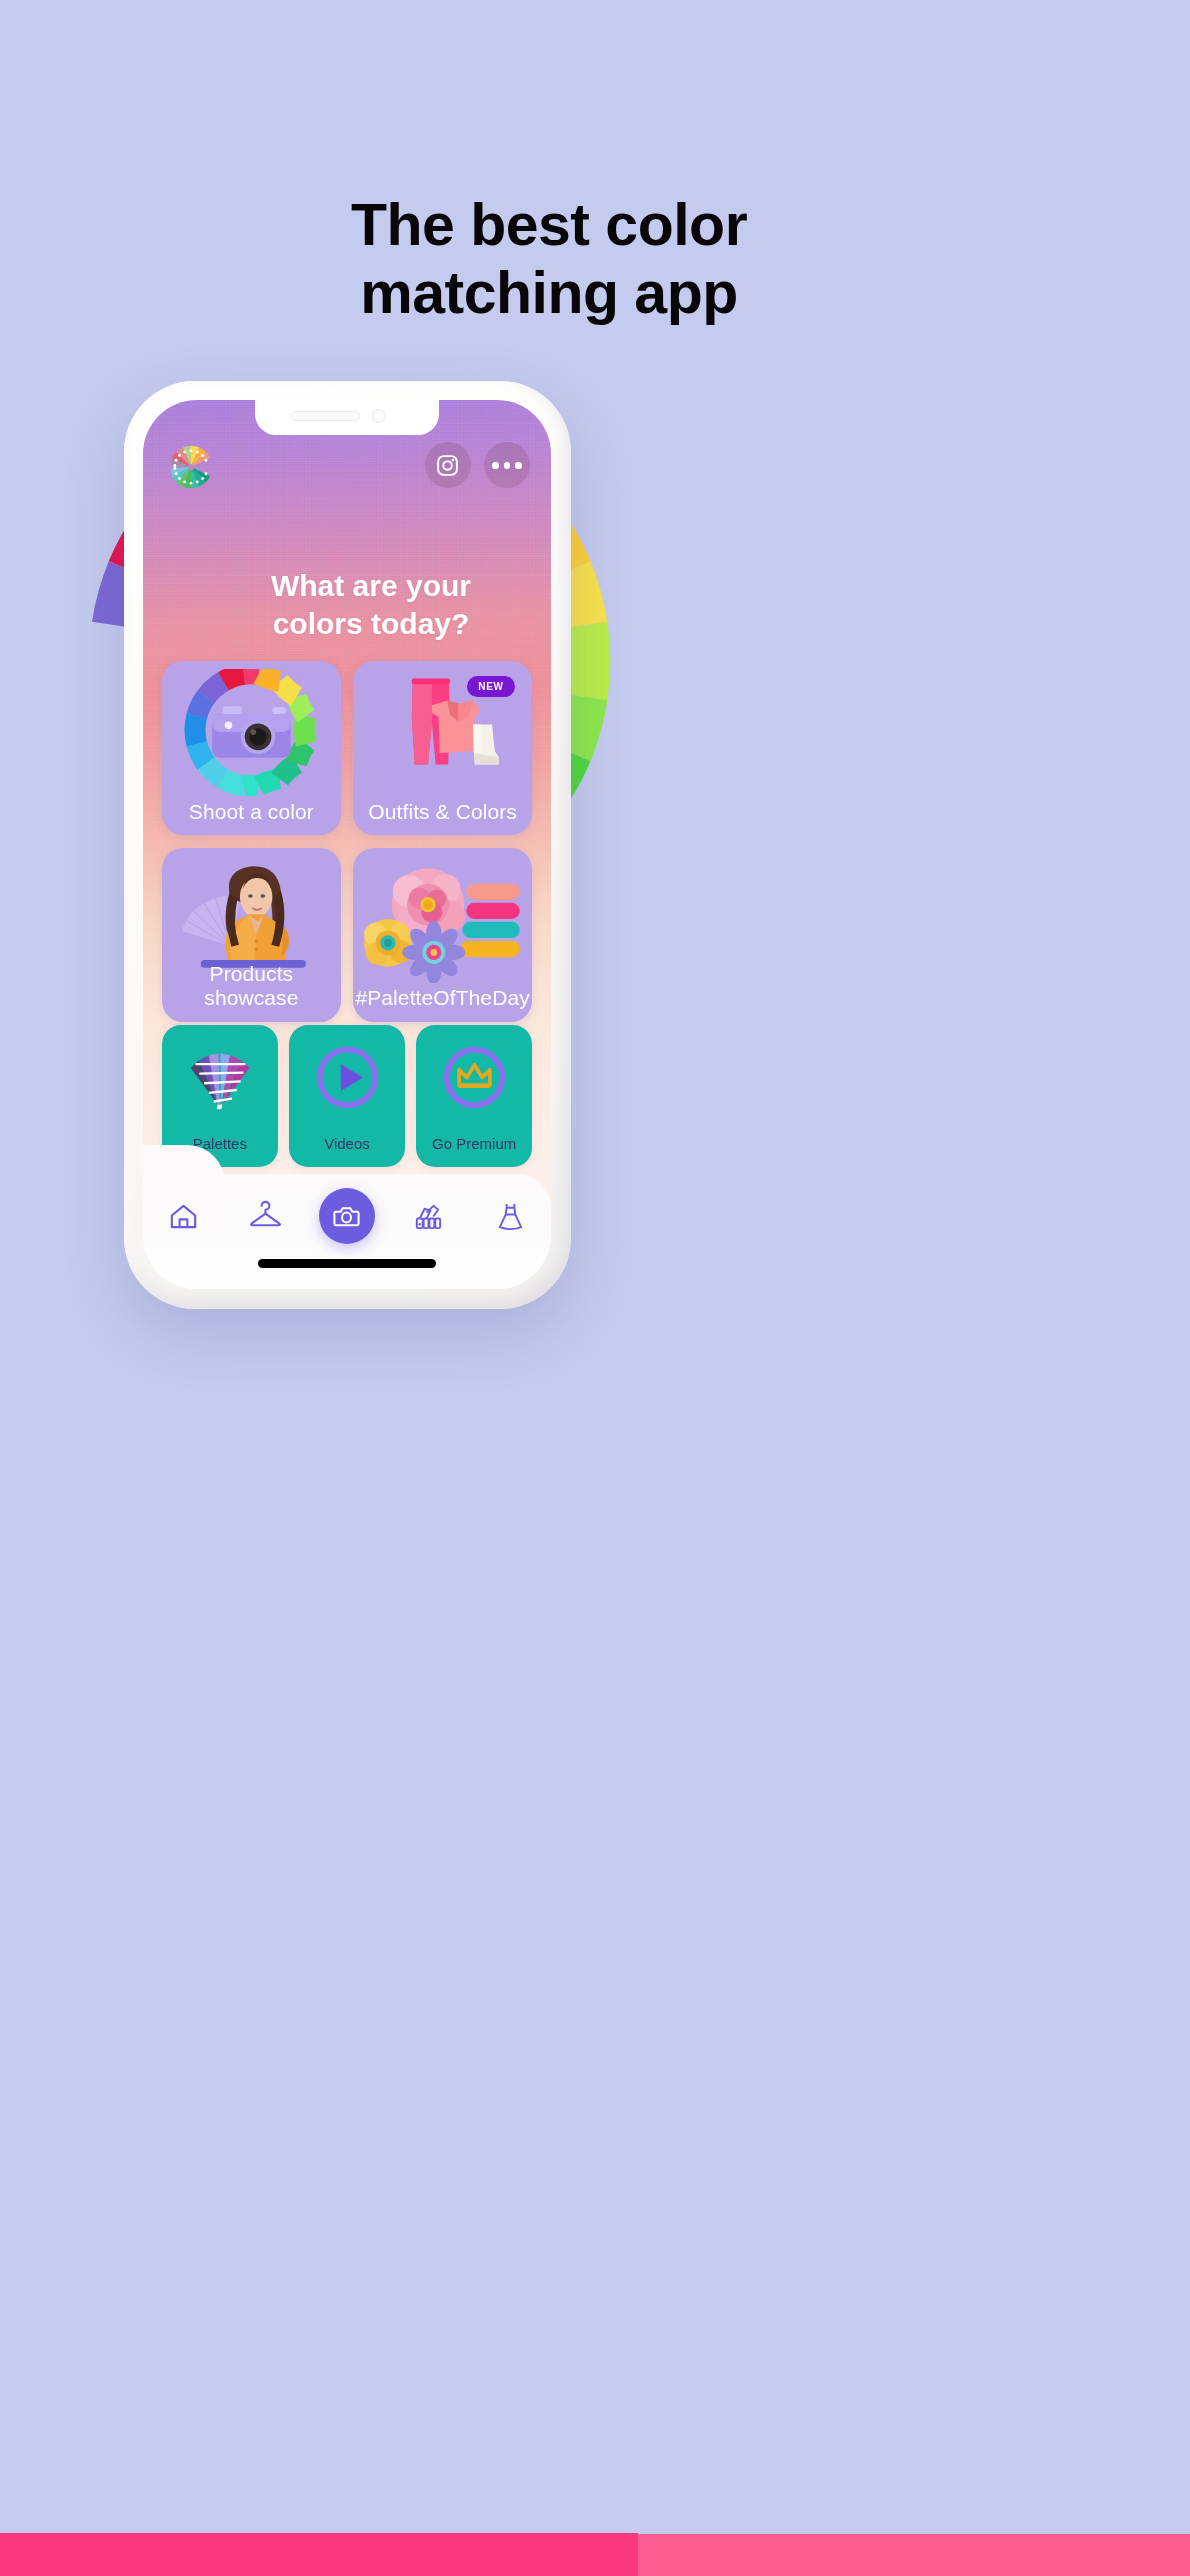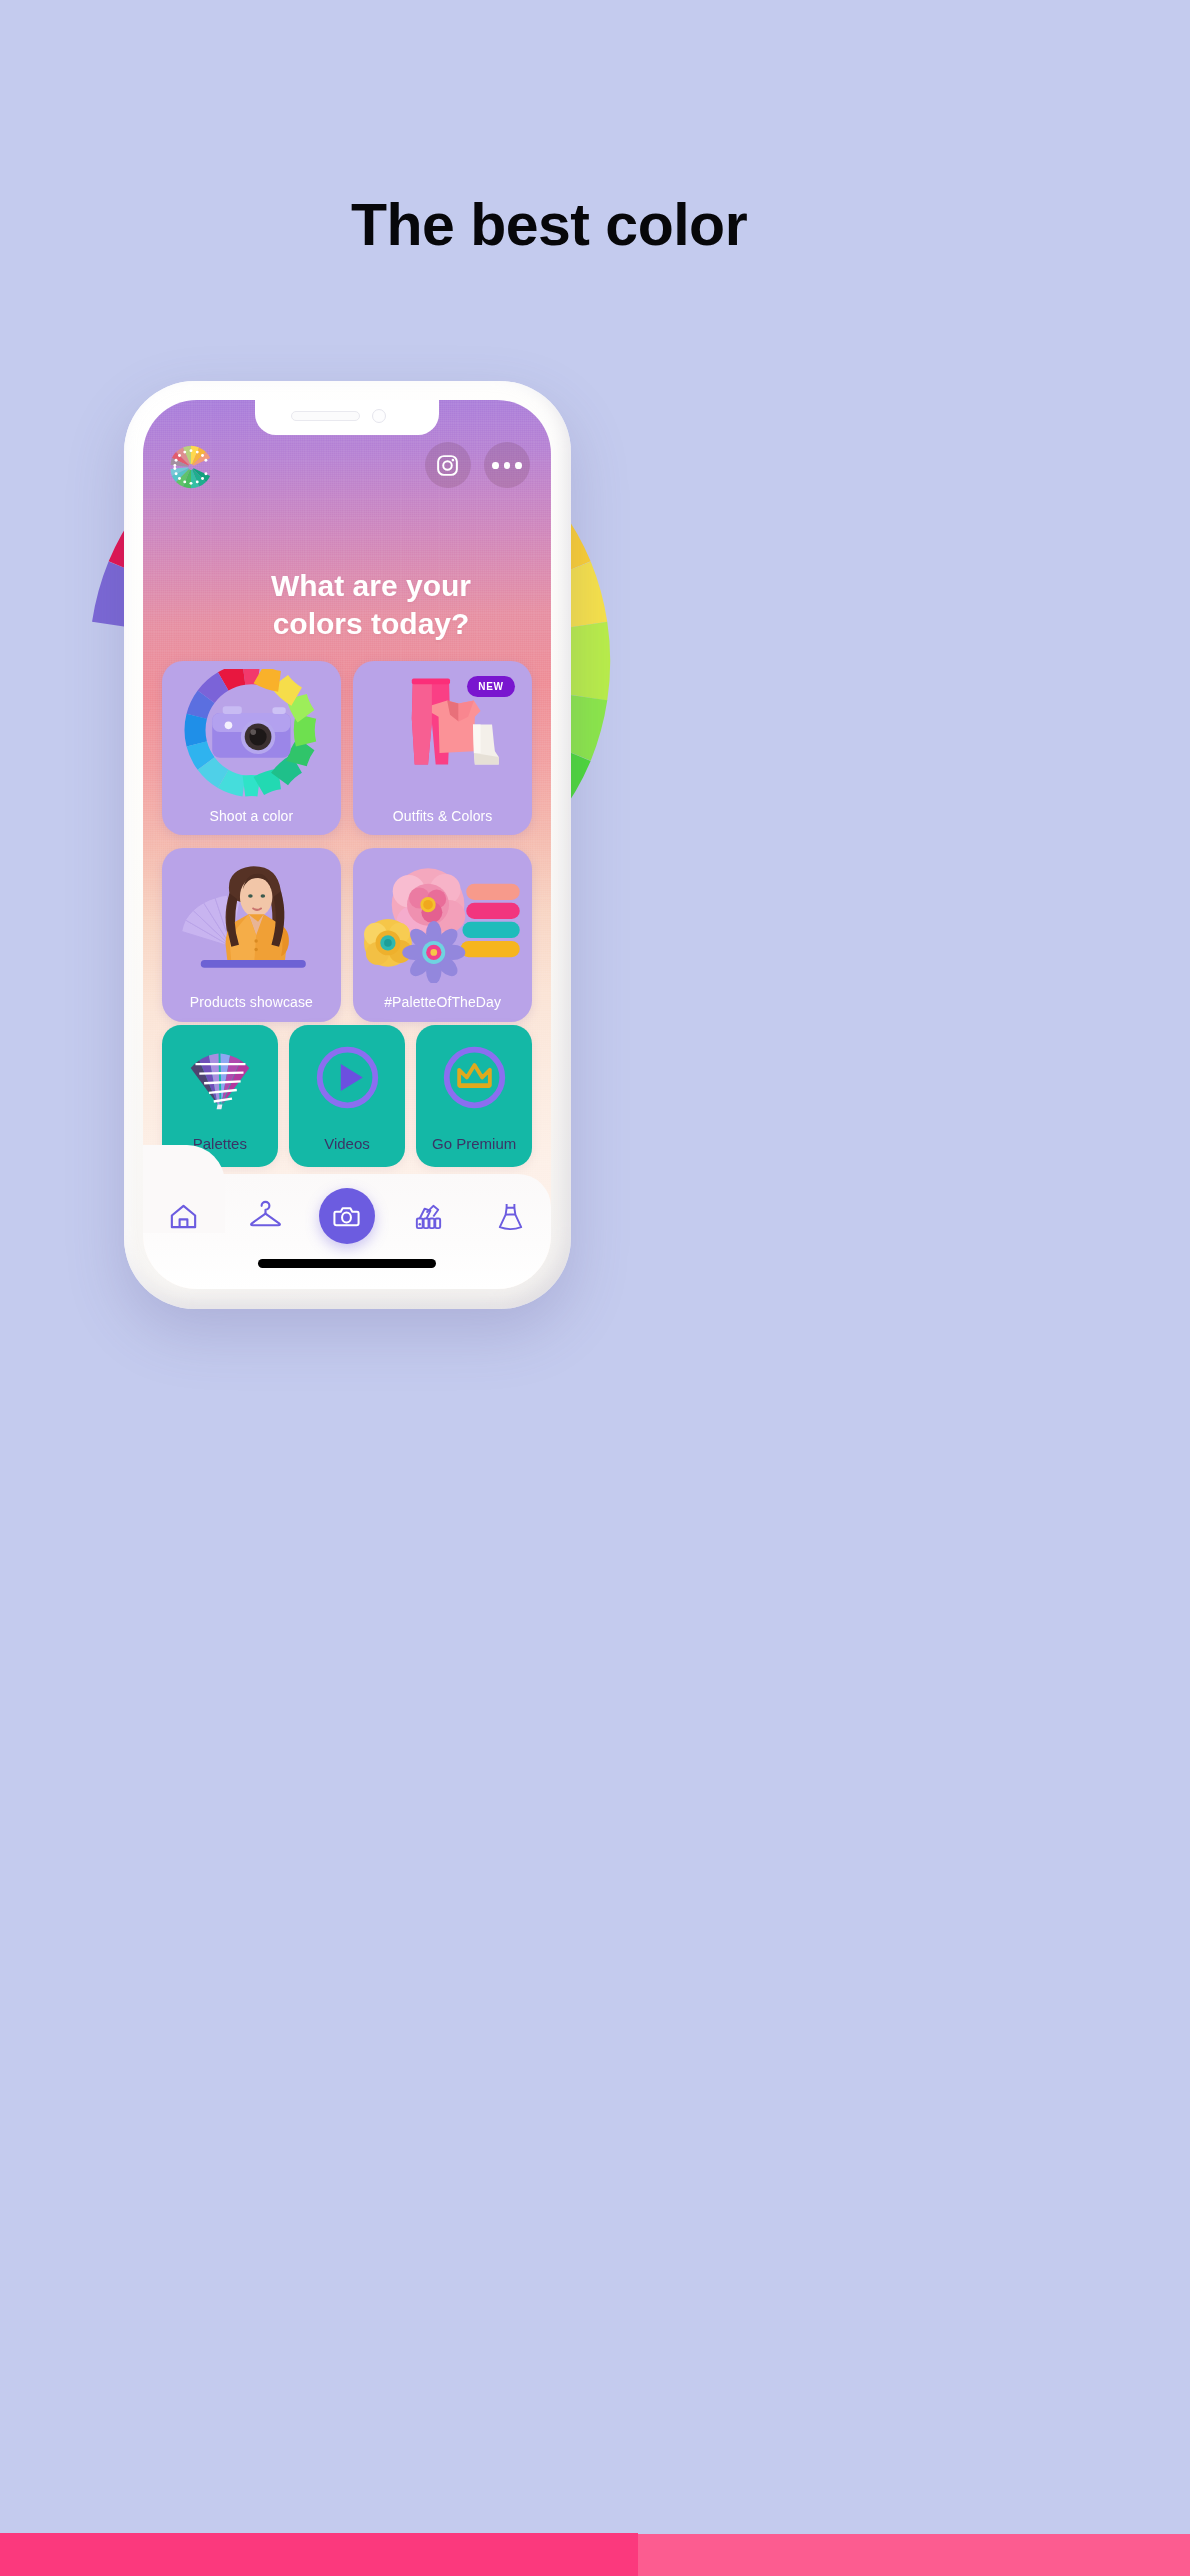--- a/index.html
+++ b/index.html
@@ -143,21 +143,21 @@
   .tile {
     position:relative;
     height:174px;
     border-radius:21px;
     background:#b9a3e8;
     overflow:hidden;
     box-shadow:0 2.9px 9.6px rgba(140,110,180,0.18);
   }
   .tile-label {
     position:absolute; bottom:11.5px; left:0; width:100%;
-    text-align:center; color:#fff; font-size:14px; font-weight:500;
+    text-align:center; color:#fff; font-size:21px; font-weight:500;
     letter-spacing:0.1px;
   }
   .tile-art { position:absolute; top:7.7px; left:0; width:100%; height:128px; }
   .badge-new {
     position:absolute; top:15.3px; right:17px;
     background:#7916cf; color:#fff;
     font-size:10px; font-weight:700; letter-spacing:0.6px;
     padding:4.8px 11.5px; border-radius:12.5px;
     z-index:6;
   }
@@ -223,20 +223,21 @@
   .strip-right {
     position:absolute; left:638px; bottom:0; width:552px; height:42px;
     background:#fc5c90;
   }
 </style>
 </head>
 <body>
 
 <div class="headline">
   <span>The best color</span>
+  <span class="l2">matching app</span>
 </div>
 
 <div class="wheel-wrap">
   <svg class="wheel-svg" width="403" height="671" viewBox="0 0 420 700">
     <g transform="translate(110,360)" fill="none" stroke-width="46" stroke-linecap="butt">
       <path d="M -246.0 -37.6 A 249 249 0 0 1 -230.2 -95.3" stroke="#7b68d6"></path>
       <path d="M -230.2 -95.3 A 249 249 0 0 1 -198.6 -149.9" stroke="#e5124f"></path>
       <path d="M -198.6 -149.9 A 249 249 0 0 1 -153.1 -196.3" stroke="#f41e58"></path>
       <path d="M -153.1 -196.3 A 249 249 0 0 1 -96.6 -229.5" stroke="#f8336f"></path>
       <path d="M -96.6 -229.5 A 249 249 0 0 1 -33.0 -246.8" stroke="#fa3f78"></path>

